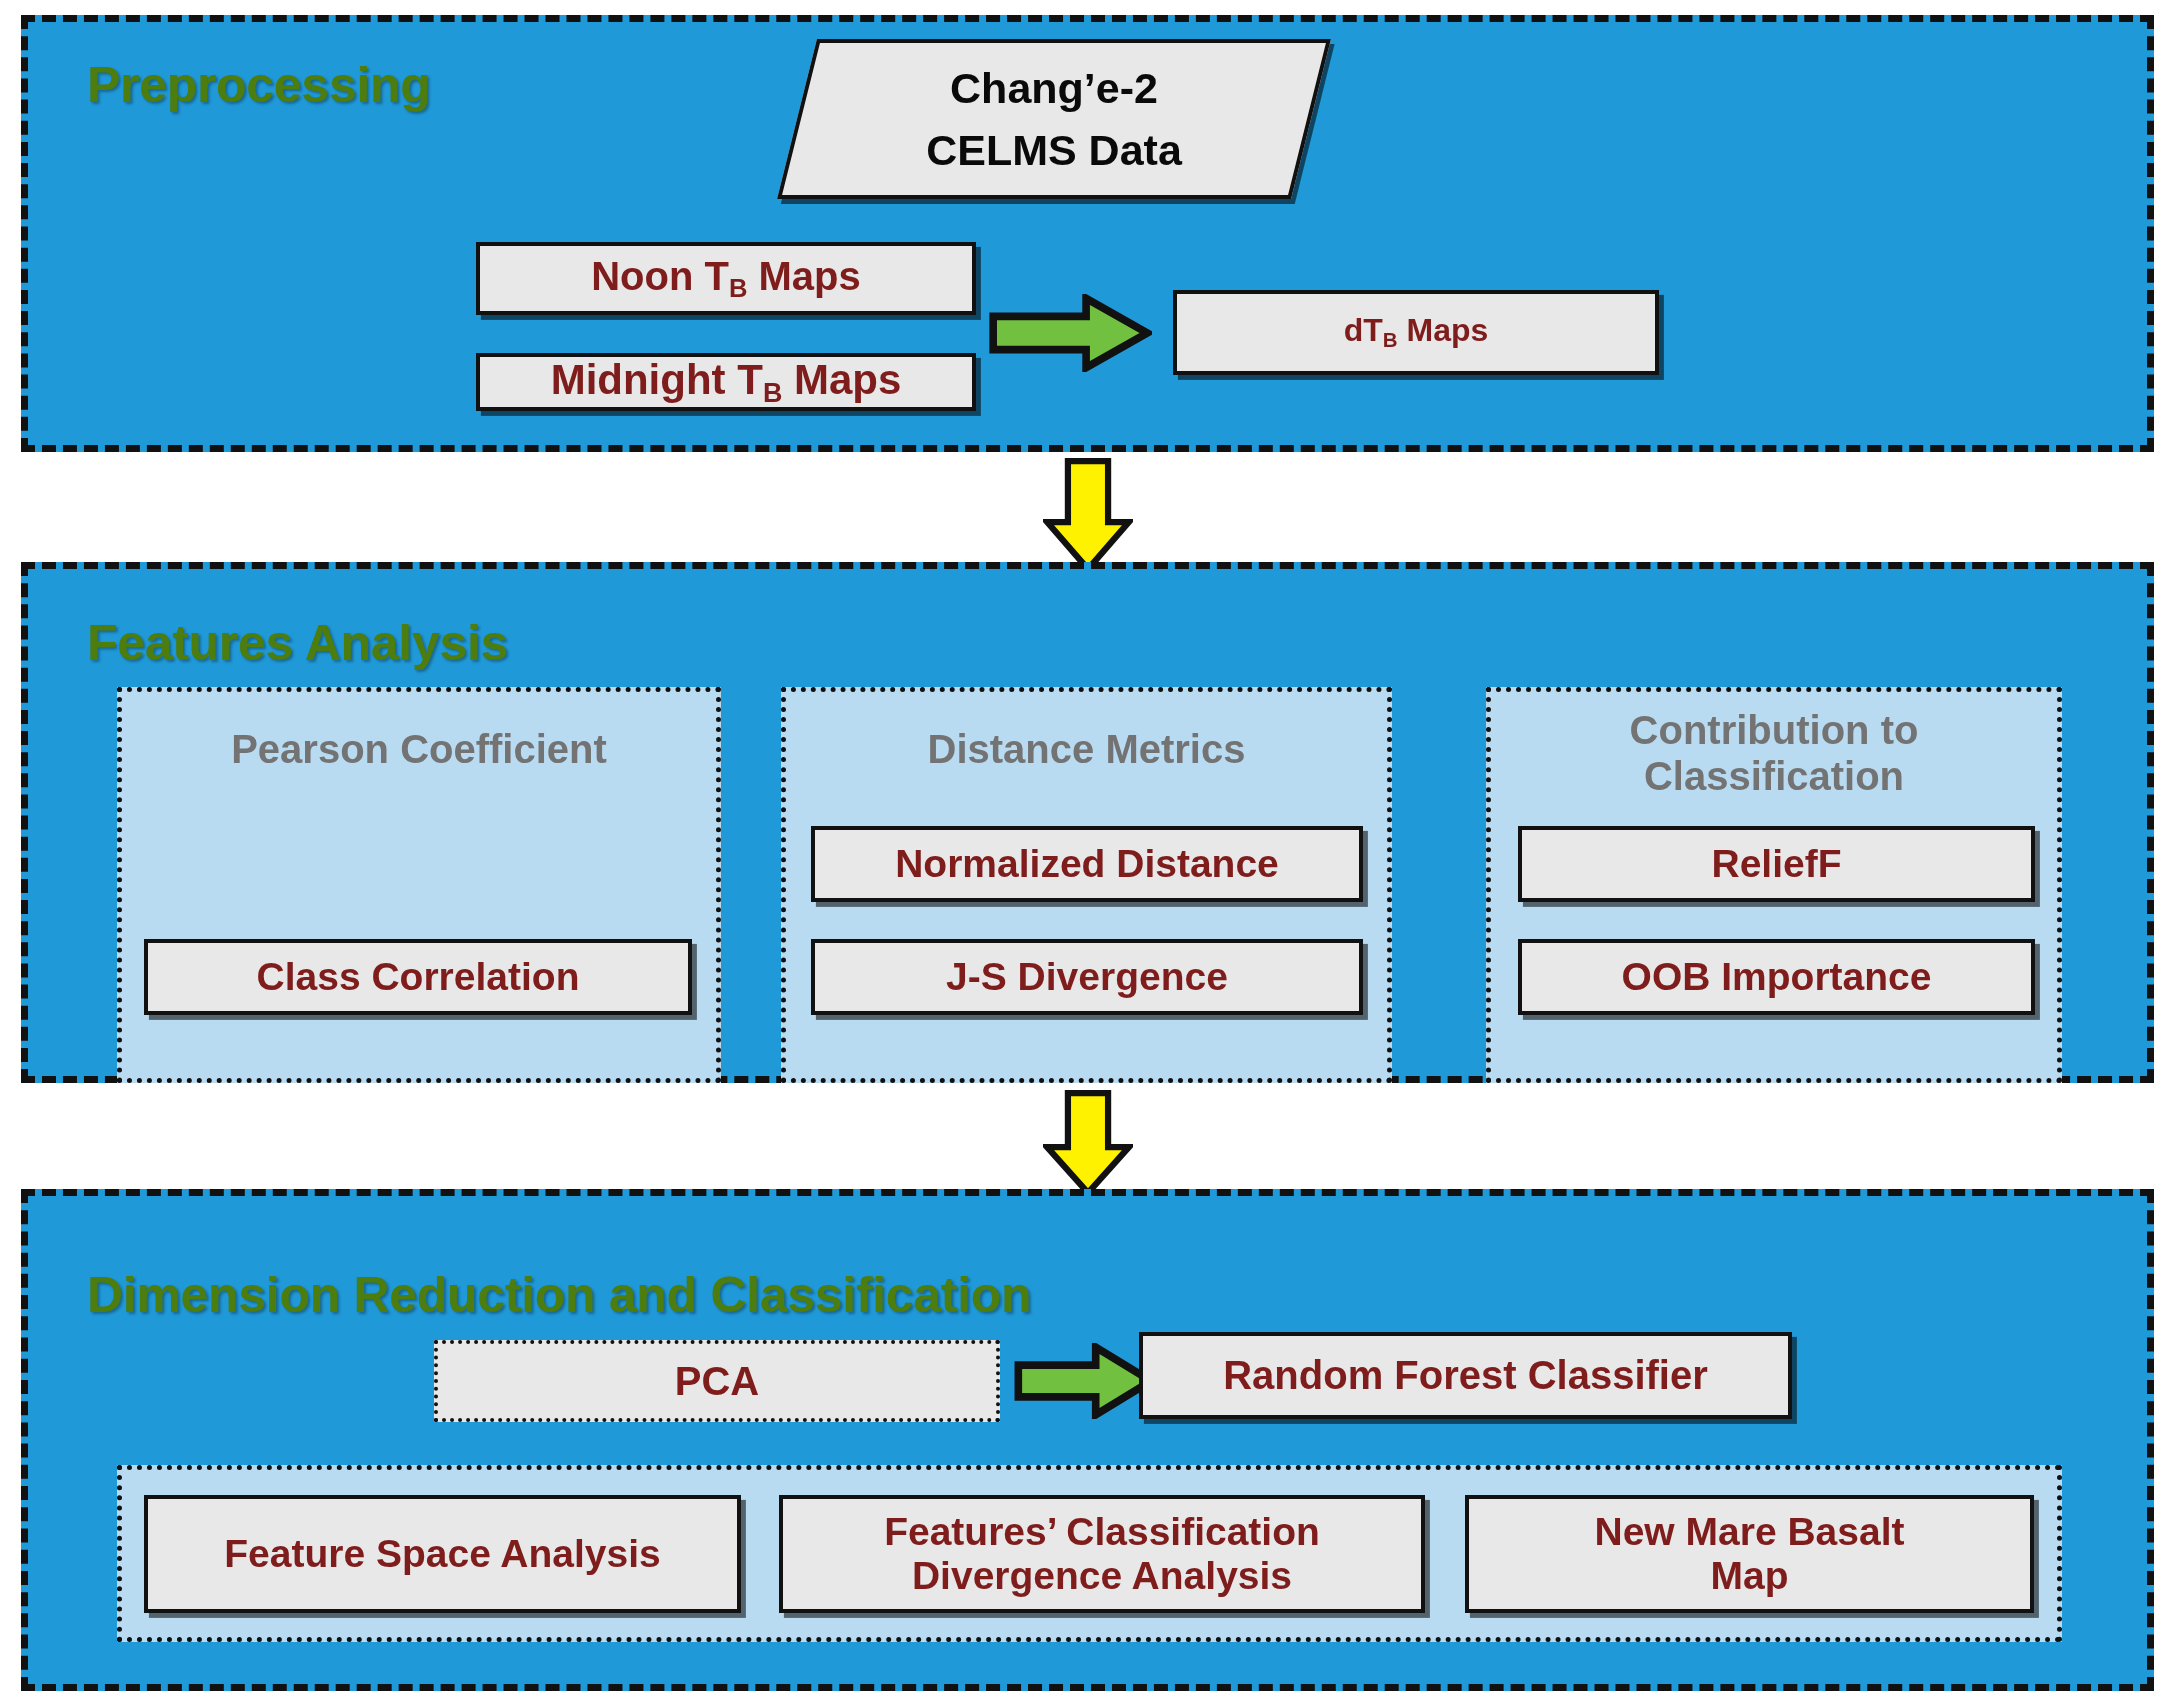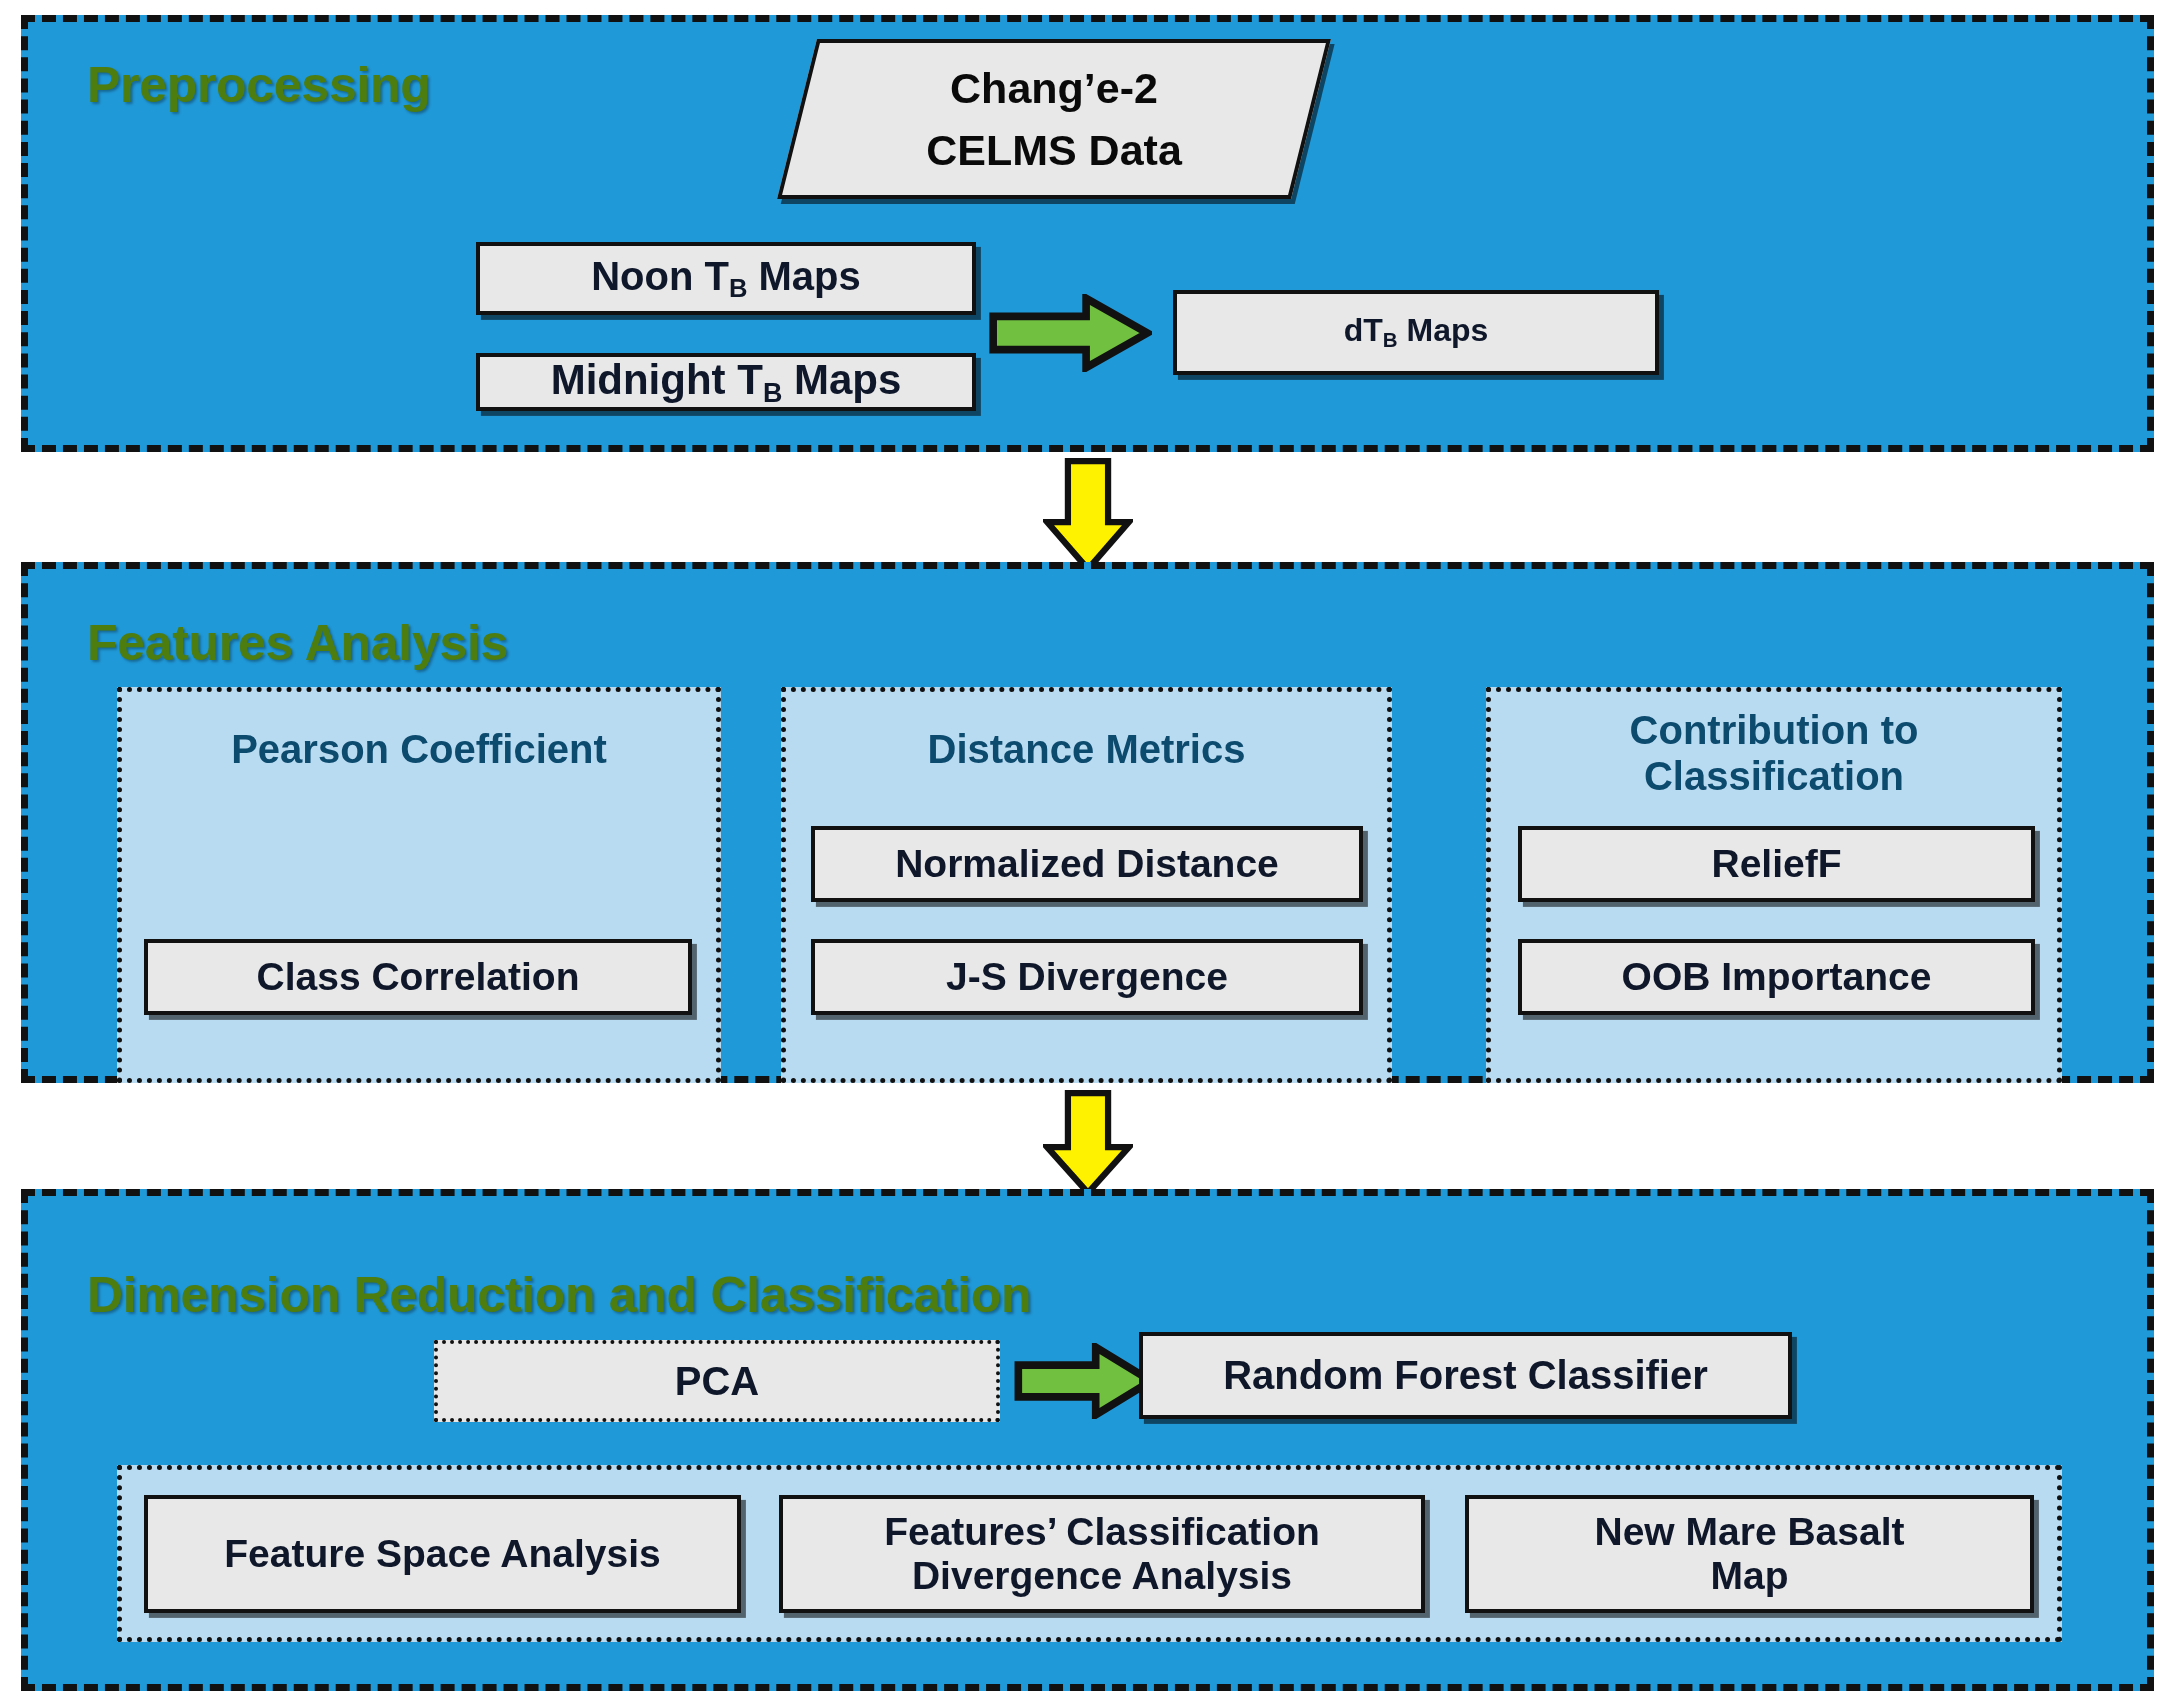--- a/index.html
+++ b/index.html
@@ -48,21 +48,21 @@
   
   .box {
     position: absolute;
     background: #E8E8E8;
     border: 4.9px solid #111111;
     box-sizing: border-box;
     display: flex;
     align-items: center;
     justify-content: center;
     text-align: center;
-    color: #0f172a;
+    color: #7f1d1d;
     font-weight: bold;
     box-shadow: 4.9px 4.9px 0 rgba(0,0,0,0.55);
     line-height: 1.12;
   }
   .box.dotted {
     border: 4.9px dotted #111111;
   }
 
   
   #node-celms {
@@ -99,21 +99,21 @@
     border: 5.6px dotted #111111;
     box-sizing: border-box;
   }
   .group-heading {
     position: absolute;
     left: 0;
     width: 100%;
     text-align: center;
     font-weight: bold;
     font-size: 40px;
-    color: #0c4a6e;
+    color: #737373;
     line-height: 1.15;
   }
 
   
   .arrow-green, .arrow-yellow {
     position: absolute;
   }
 
   
   .sub {

